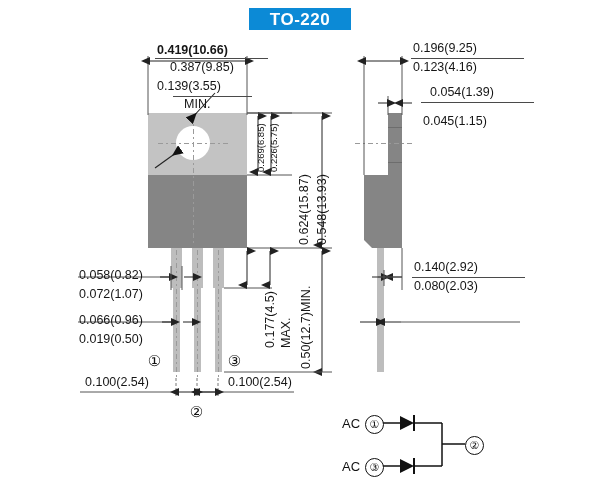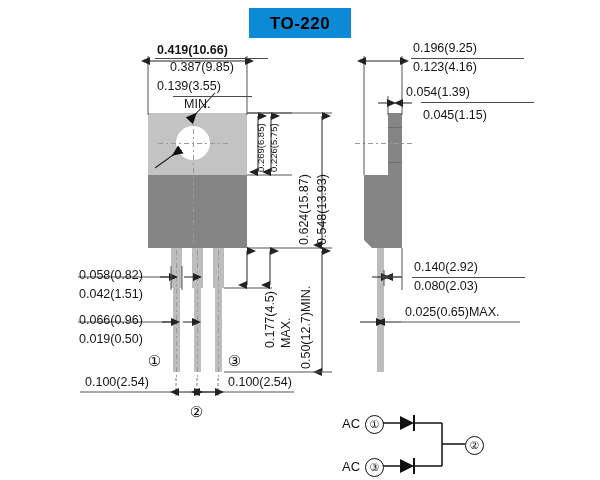--- a/index.html
+++ b/index.html
@@ -15,23 +15,23 @@
     overflow: hidden;
     font-family: "Liberation Sans", sans-serif;
   }
 
   
   #title-banner {
     position: absolute;
     left: 249px;
     top: 8px;
     width: 102px;
-    height: 30px;
+    height: 22px;
     background: #0c8ad6;
-    color: #000000;
+    color: #ffffff;
     font-size: 17px;
     font-weight: bold;
     letter-spacing: 0.5px;
     display: flex;
     align-items: center;
     justify-content: center;
     line-height: 1;
   }
 
   
@@ -282,21 +282,21 @@
 
   <div class="dim" style="left:184px; top:98px;">MIN.</div>
 
   <div class="dim vert small" style="left:256px; top:172px;">0.269(6.85)</div>
   <div class="dim vert small" style="left:269px; top:172px;">0.226(5.75)</div>
 
   <div class="dim vert" style="left:298px; top:245px;">0.624(15.87)</div>
   <div class="dim vert" style="left:316px; top:245px;">0.548(13.93)</div>
 
   <div class="dim" style="left:79px; top:269px;">0.058(0.82)</div>
-  <div class="dim" style="left:79px; top:288px;">0.042(1.51)</div>
+  <div class="dim" style="left:79px; top:288px;">0.072(1.07)</div>
 
   <div class="dim" style="left:79px; top:314px;">0.066(0.96)</div>
   <div class="dim" style="left:79px; top:333px;">0.019(0.50)</div>
 
   <div class="dim vert" style="left:264px; top:348px;">0.177(4.5)</div>
   <div class="dim vert" style="left:280px; top:348px;">MAX.</div>
 
   <div class="dim vert" style="left:300px; top:369px;">0.50(12.7)MIN.</div>
 
   <div class="dim" style="left:85px; top:376px;">0.100(2.54)</div>
@@ -304,31 +304,30 @@
 
   <div class="pinbubble" style="left:146px; top:352px; border:none; font-size:15px;">①</div>
   <div class="pinbubble" style="left:188px; top:403px; border:none; font-size:15px;">②</div>
   <div class="pinbubble" style="left:226px; top:352px; border:none; font-size:15px;">③</div>
 
   <div class="dim" style="left:413px; top:42px;">0.196(9.25)</div>
   <div class="rule" style="left:411px; top:58px; width:113px;"></div>
 
   <div class="dim" style="left:413px; top:61px;">0.123(4.16)</div>
 
-  <div class="dim" style="left:406px; top:86px;">0.054(1.39)</div>
+  <div class="dim" style="left:430px; top:86px;">0.054(1.39)</div>
   <div class="rule" style="left:421px; top:102px; width:113px;"></div>
 
-  <div class="dim" style="left:423px; top:109px;">0.045(1.15)</div>
+  <div class="dim" style="left:423px; top:115px;">0.045(1.15)</div>
 
   <div class="dim" style="left:414px; top:261px;">0.140(2.92)</div>
   <div class="rule" style="left:412px; top:277px; width:113px;"></div>
 
   <div class="dim" style="left:414px; top:280px;">0.080(2.03)</div>
 
-  <div class="dim" style="left:405px; top:306px;">0.025(0.65)MAX.</div>
 
   <div class="aclabel" style="left:342px; top:416px;">AC</div>
   <div class="pinbubble" style="left:365px; top:415px;">①</div>
 
   <div class="aclabel" style="left:342px; top:459px;">AC</div>
   <div class="pinbubble" style="left:365px; top:458px;">③</div>
 
   <div class="pinbubble" style="left:465px; top:436px;">②</div>
 
 </div>

